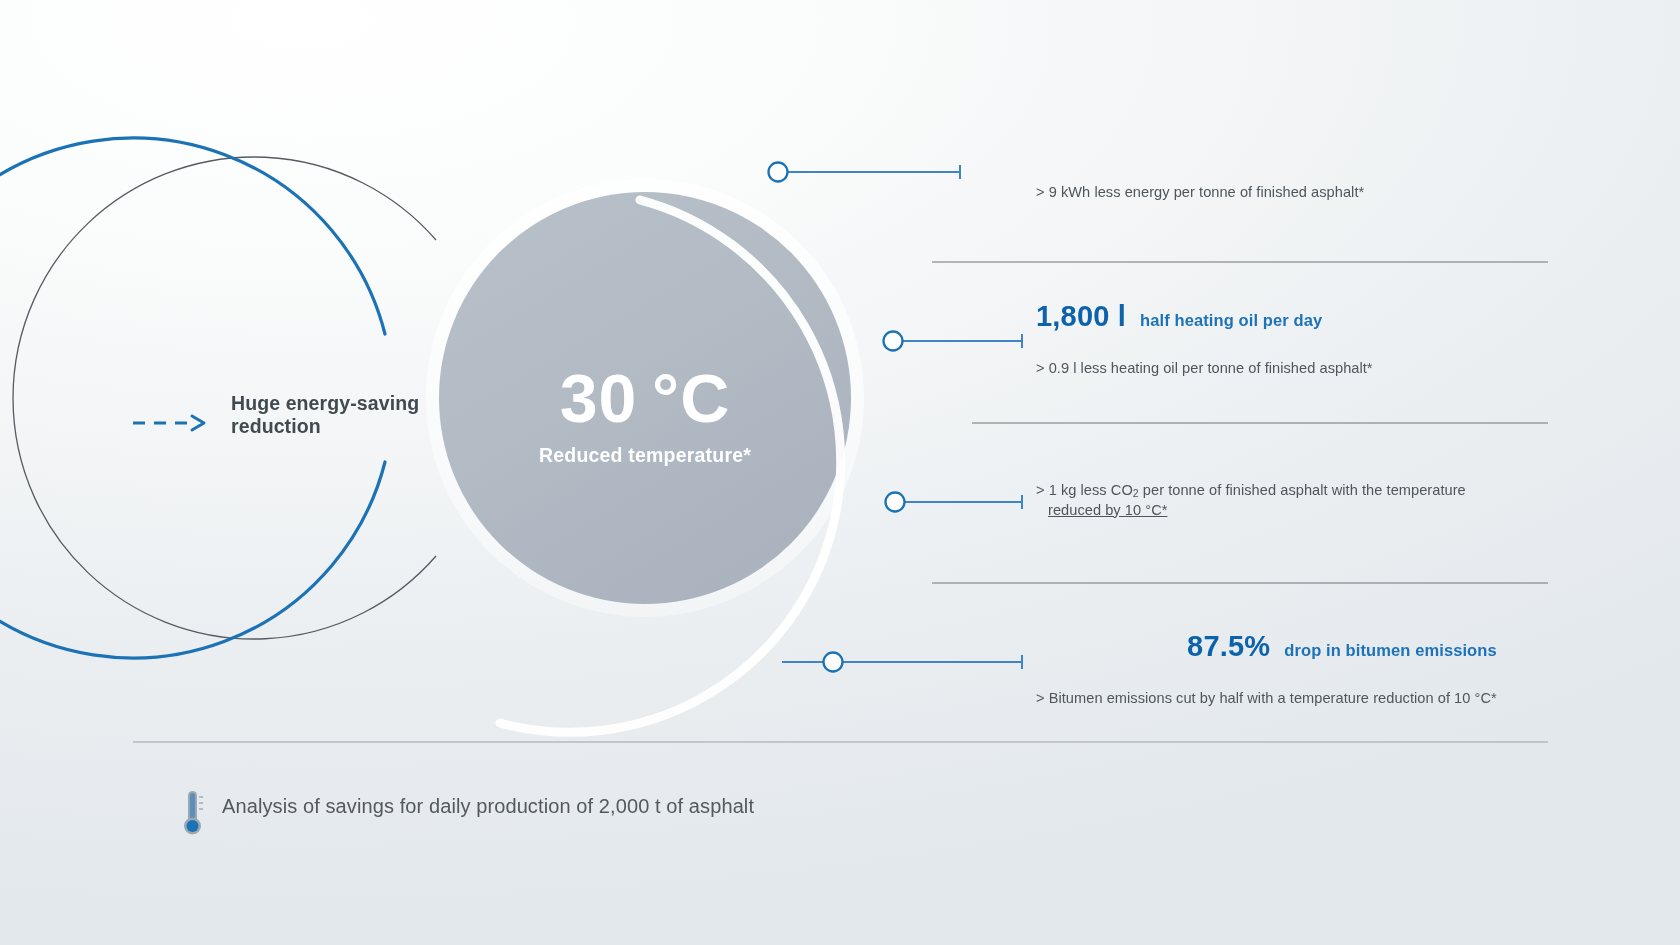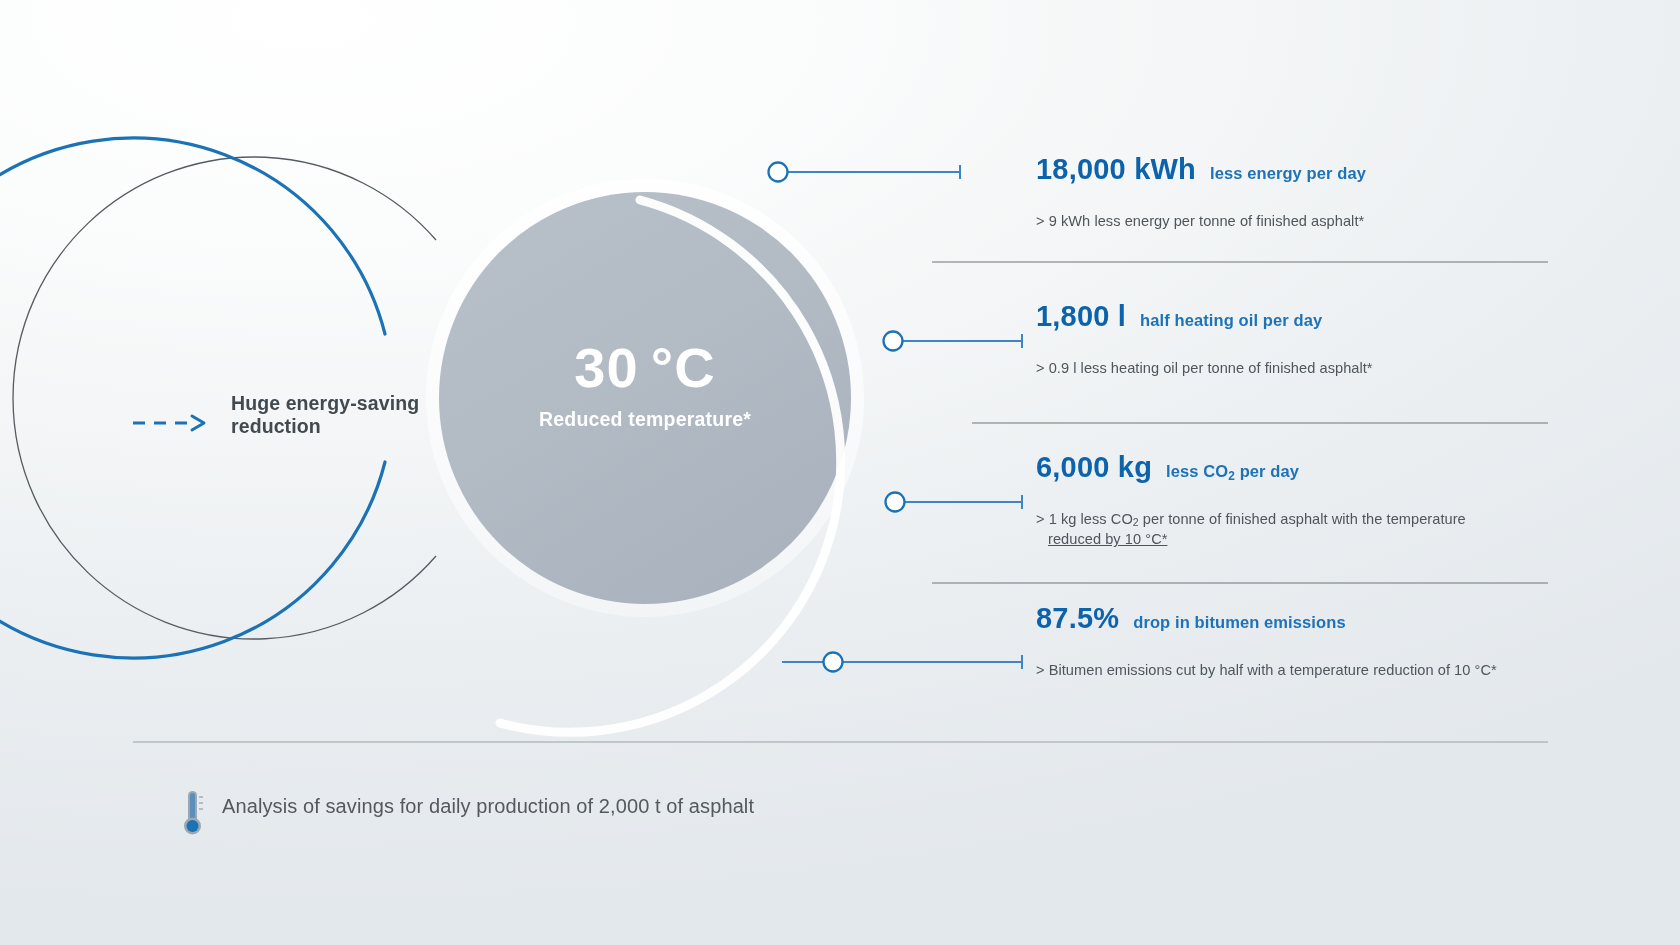--- a/index.html
+++ b/index.html
@@ -24,22 +24,22 @@
     color:#414a50;letter-spacing:.1px;
   }
   .left-label .l2{display:block;}
 
   
   .center-wrap{
     position:absolute;left:445px;top:340px;width:400px;text-align:center;
     pointer-events:none;
   }
   .big-temp{
-    font-size:56px;font-weight:bold;color:#ffffff;letter-spacing:1px;
-    line-height:1;white-space:nowrap;
+    font-size:68px;font-weight:bold;color:#ffffff;letter-spacing:1px;
+    line-height:1;white-space:nowrap;margin-top:24px;
   }
   .sub-temp{
     margin-top:12px;font-size:19.5px;font-weight:bold;color:#ffffff;
     letter-spacing:.2px;
   }
 
   
   .callout{position:absolute;left:1036px;}
   .c-head{white-space:nowrap;line-height:1;}
   .c-val{
@@ -137,48 +137,42 @@
     <span>Huge energy-saving</span>
     <span class="l2">reduction</span>
   </div>
 
   <div class="center-wrap">
     <div class="big-temp">30 °C</div>
     <div class="sub-temp">Reduced temperature*</div>
   </div>
 
   <div class="callout" style="top:155px;">
-    <div class="c-head">
-      <span class="c-val">18,000 kWh</span><span class="c-unit">less energy per day</span>
-    </div>
     <div class="c-desc">
       <span>&gt; 9 kWh less energy per tonne of finished asphalt*</span>
     </div>
   </div>
 
   <div class="callout" style="top:302px;">
     <div class="c-head">
       <span class="c-val">1,800 l</span><span class="c-unit">half heating oil per day</span>
     </div>
     <div class="c-desc">
       <span>&gt; 0.9 l less heating oil per tonne of finished asphalt*</span>
     </div>
   </div>
 
   <div class="callout" style="top:453px;">
-    <div class="c-head">
-      <span class="c-val">6,000 kg</span><span class="c-unit">less CO<sub>2</sub> per day</span>
-    </div>
     <div class="c-desc">
       <span>&gt; 1 kg less CO<sub>2</sub> per tonne of finished asphalt with the temperature</span>
       <span class="indent2">reduced by 10 °C*</span>
     </div>
   </div>
 
-  <div class="callout" style="top:604px;">
+  <div class="callout" style="top:632px;text-align:right;">
     <div class="c-head">
       <span class="c-val">87.5%</span><span class="c-unit">drop in bitumen emissions</span>
     </div>
     <div class="c-desc">
       <span>&gt; Bitumen emissions cut by half with a temperature reduction of 10 °C*</span>
     </div>
   </div>
 
   <div class="footer-text">Analysis of savings for daily production of 2,000 t of asphalt</div>
 

